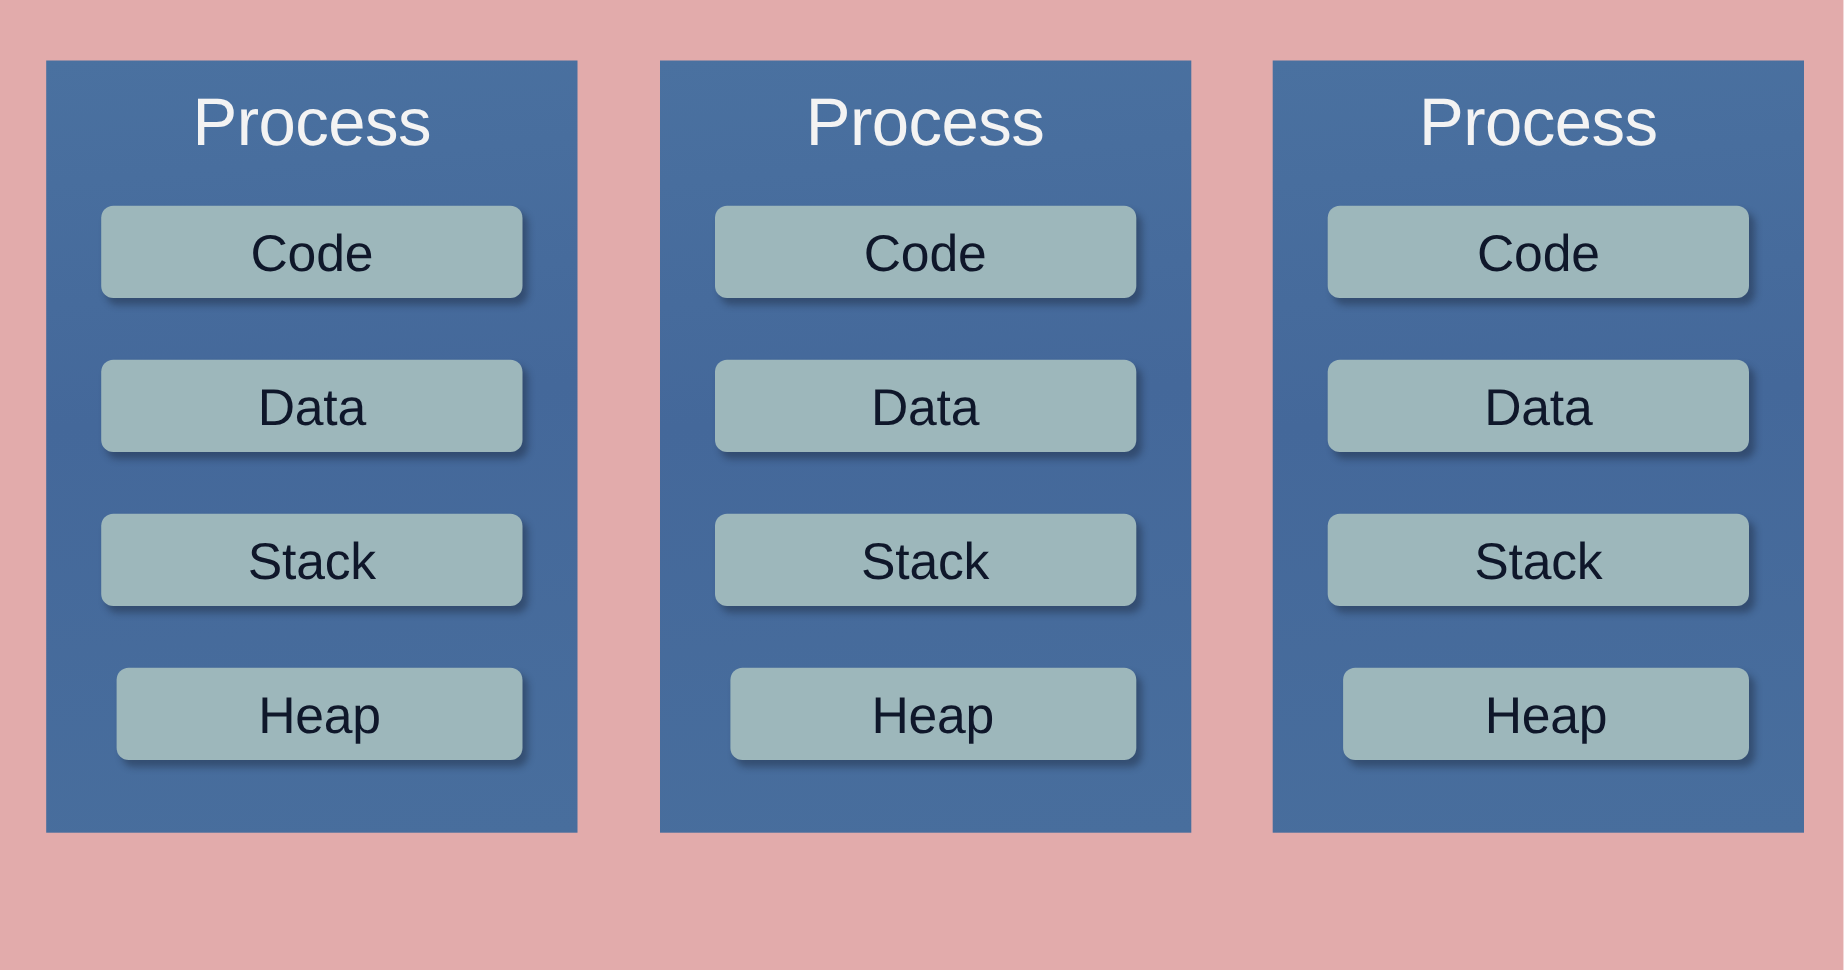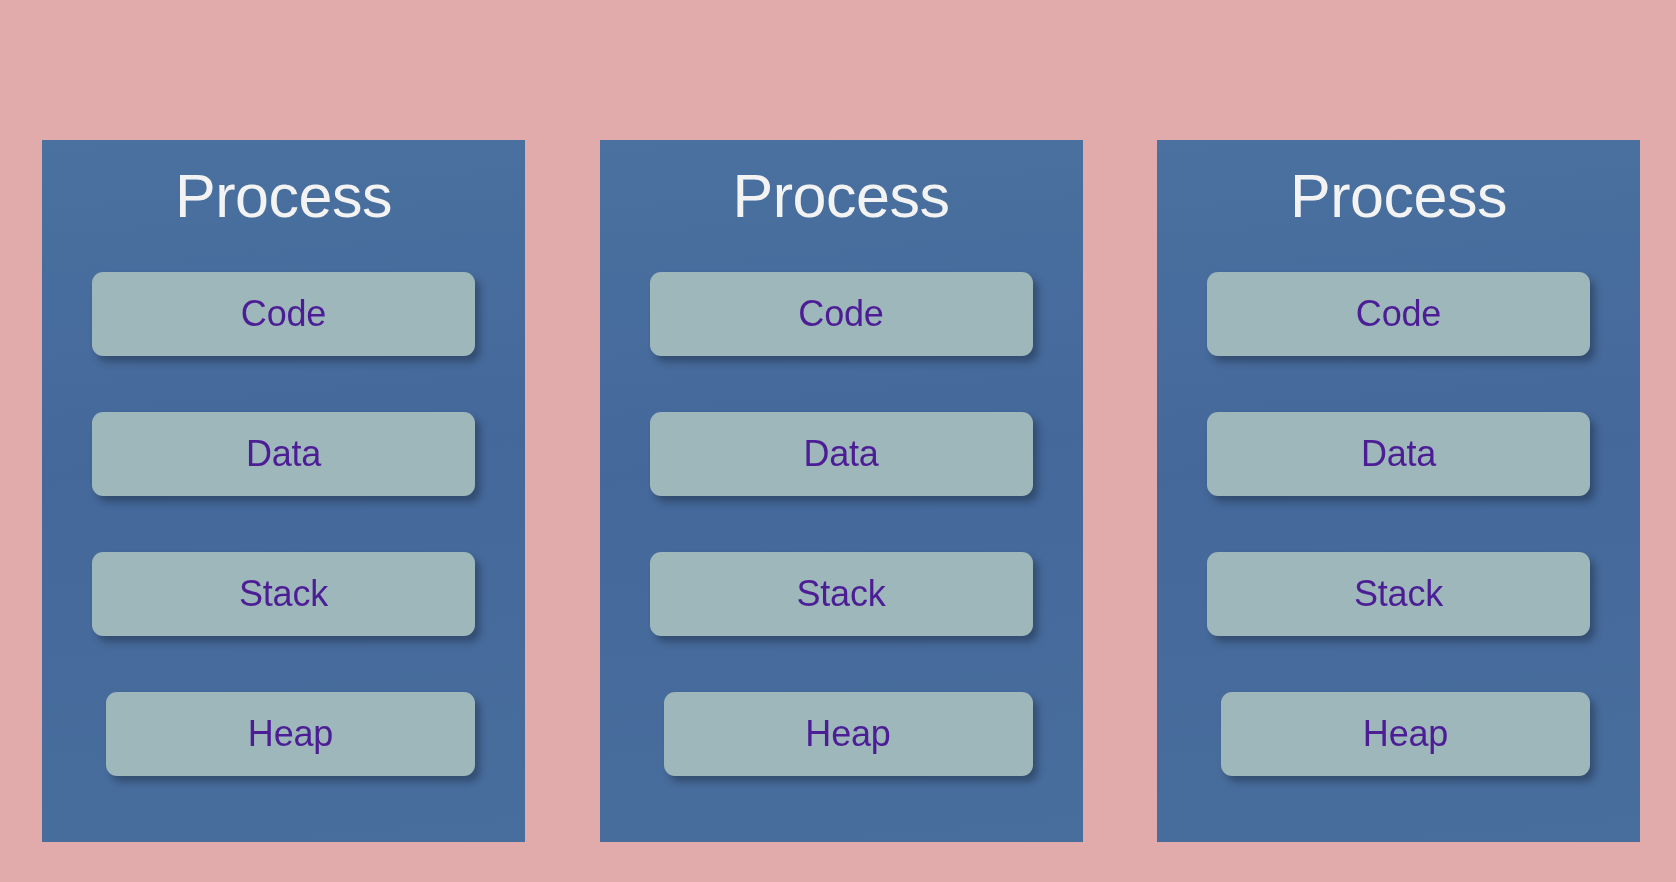--- a/index.html
+++ b/index.html
@@ -34,21 +34,21 @@
 
   
   #process-row {
     position: absolute;
     left: 42px;
     top: 140px;
     width: 1598px;
     height: 532px;
     display: flex;
     justify-content: space-between;
-    align-items: flex-start;
+    align-items: center;
   }
 
   .process-box {
     width: 483px;
     height: 702px;
     background: linear-gradient(175deg, #4a71a0 0%, #44689a 45%, #486e9d 100%);
     box-sizing: border-box;
     padding: 0 50px;
     display: flex;
     flex-direction: column;
@@ -78,22 +78,22 @@
 
   .segment {
     height: 84px;
     margin-bottom: 56px;
     background: #9db7bb;
     border-radius: 11px;
     box-shadow: 5px 6px 7px rgba(20, 30, 45, 0.38);
     display: flex;
     align-items: center;
     justify-content: center;
-    color: #4c1d95;
-    font-size: 36px;
+    color: #0f172a;
+    font-size: 47px;
     font-weight: normal;
     letter-spacing: -0.2px;
     white-space: nowrap;
   }
 
   .segment:last-child {
     margin-bottom: 0;
     margin-left: 14px;
   }
 </style>

